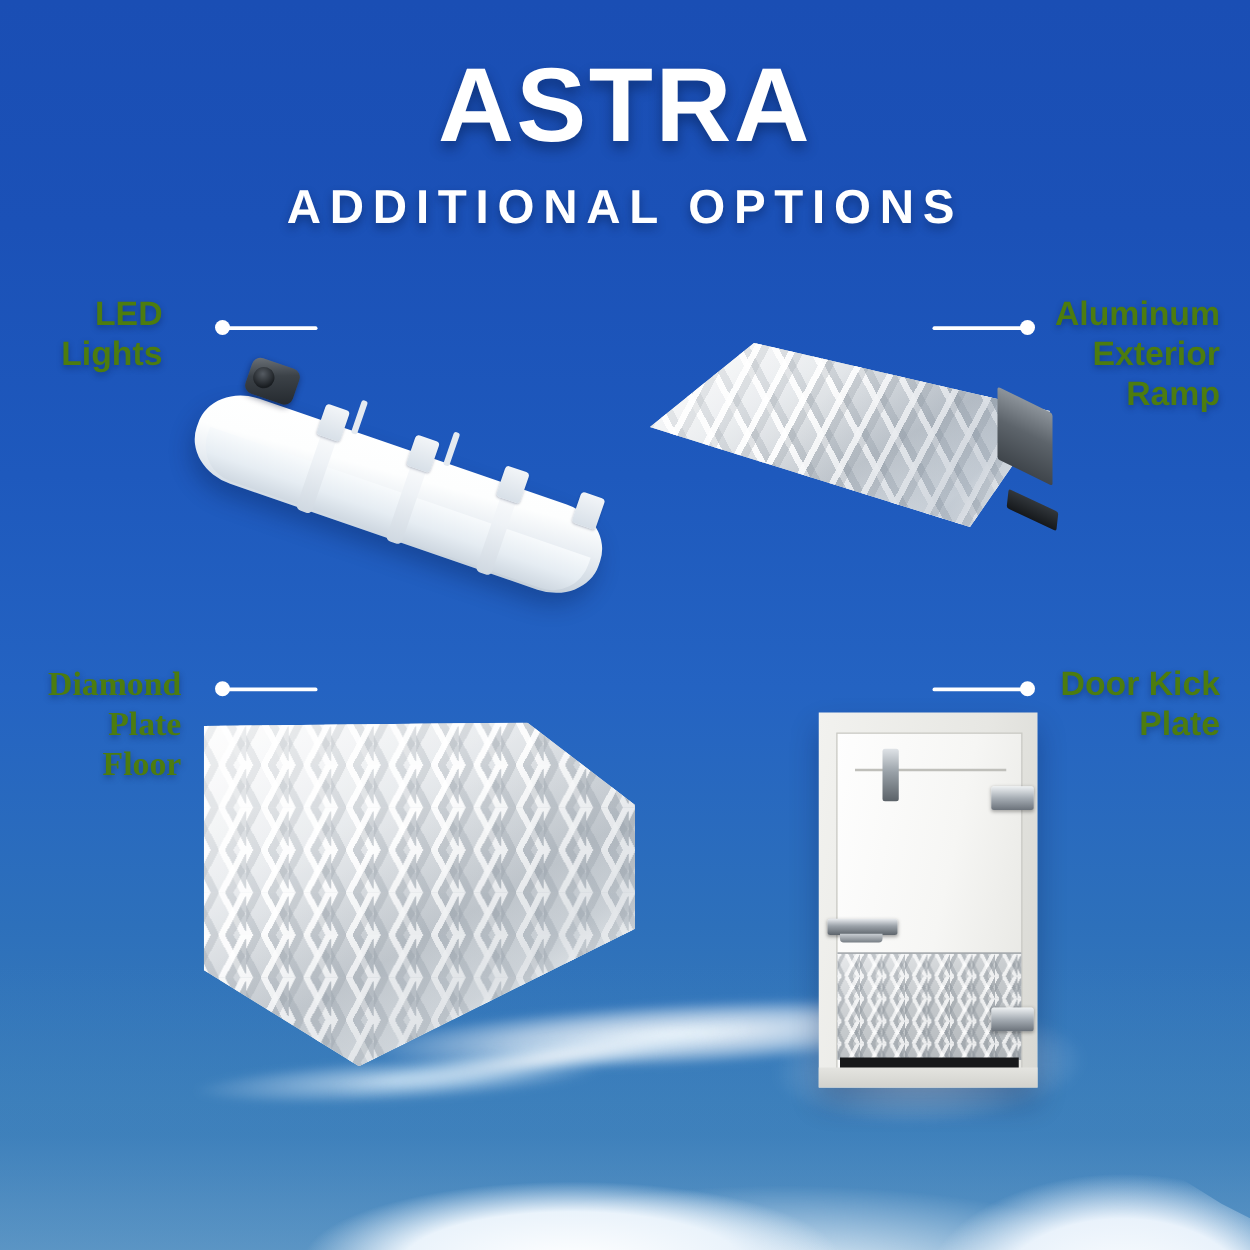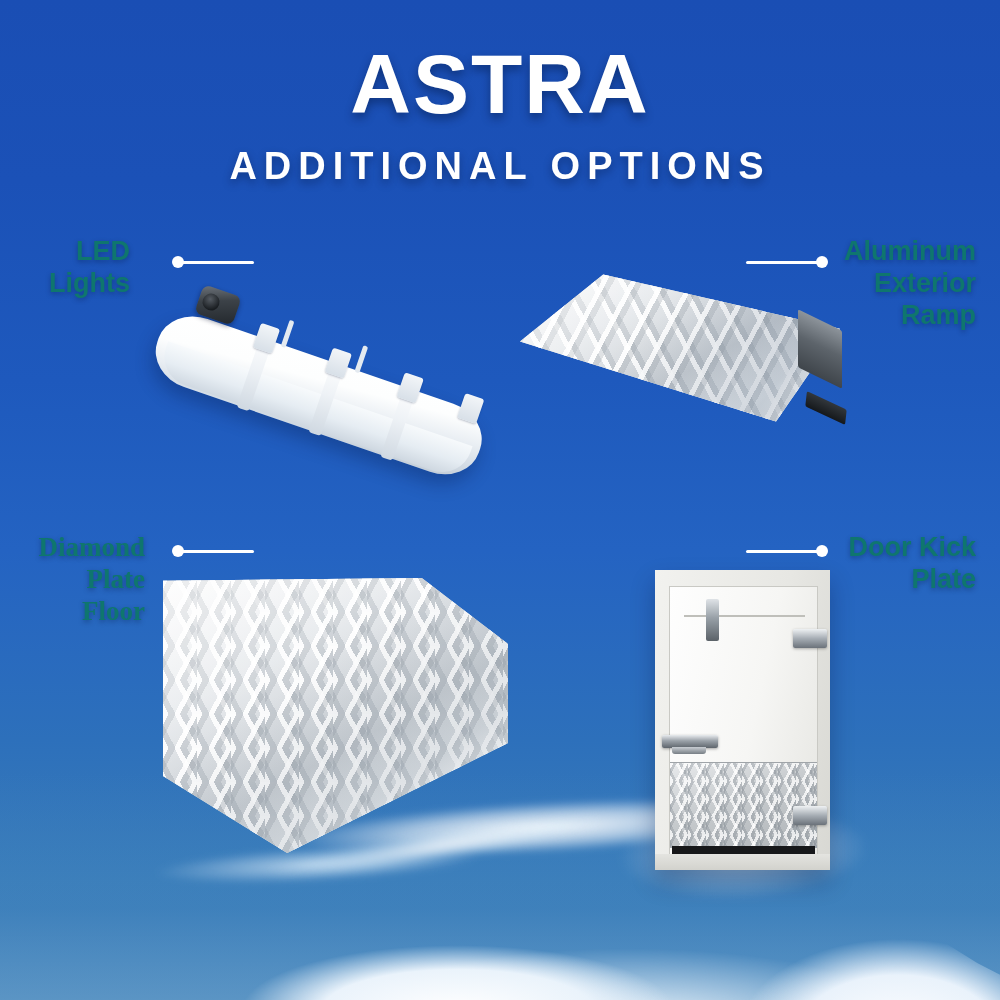--- a/index.html
+++ b/index.html
@@ -55,21 +55,21 @@
     text-shadow:0 5px 10px rgba(0,20,60,.45);
   }
   .subtitle {
     position:absolute; top:145px; left:0; width:1000px; text-align:center;
     font-size:38px; font-weight:700; letter-spacing:7px; color:#ffffff;
     text-shadow:0 4px 8px rgba(0,20,60,.4);
   }
 
   
   .label {
-    position:absolute; color:#0f766e; font-size:27px; font-weight:700;
+    position:absolute; color:#4d7c0f; font-size:27px; font-weight:700;
     line-height:1.18; text-shadow:0 2px 5px rgba(0,20,60,.35); white-space:pre-line;
   }
   .label.right-al { text-align:right; }
 
   .leader { position:absolute; height:12px; }
   .leader .bar { position:absolute; top:5px; height:2.5px; background:#fff; border-radius:2px; }
   .leader .dot { position:absolute; top:0; width:12px; height:12px; border-radius:50%; background:#fff; }
   .leader.dot-left  .dot { left:0; }
   .leader.dot-left  .bar { left:6px; right:0; }
   .leader.dot-right .dot { right:0; }

